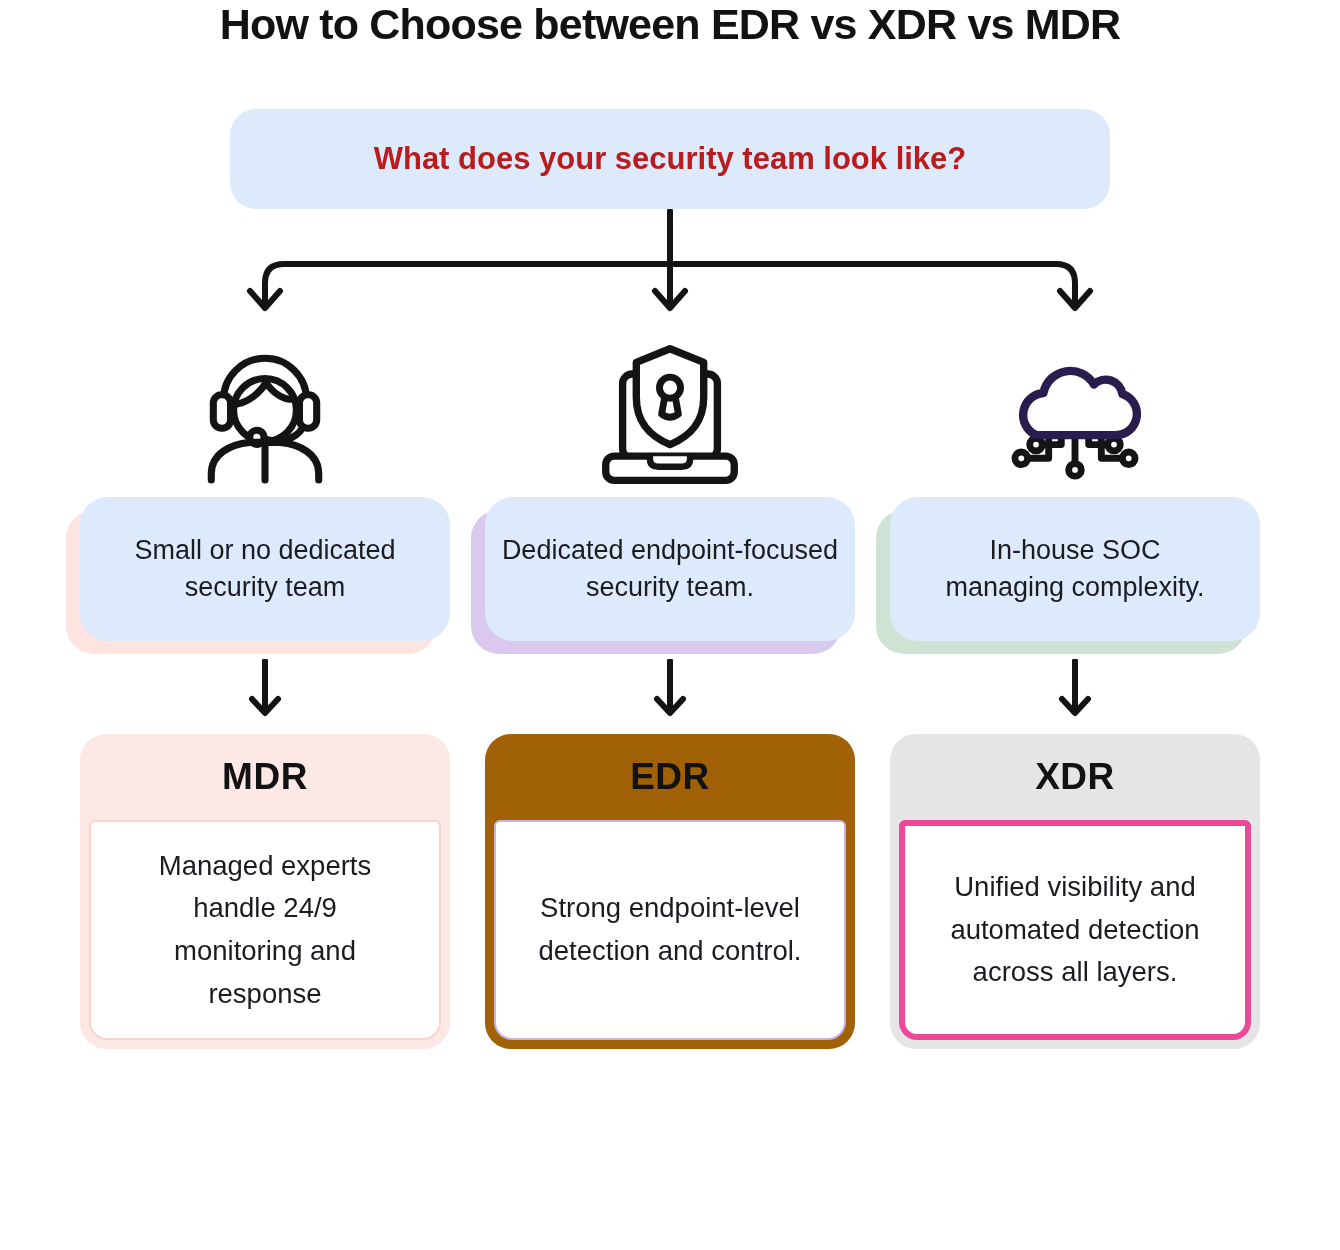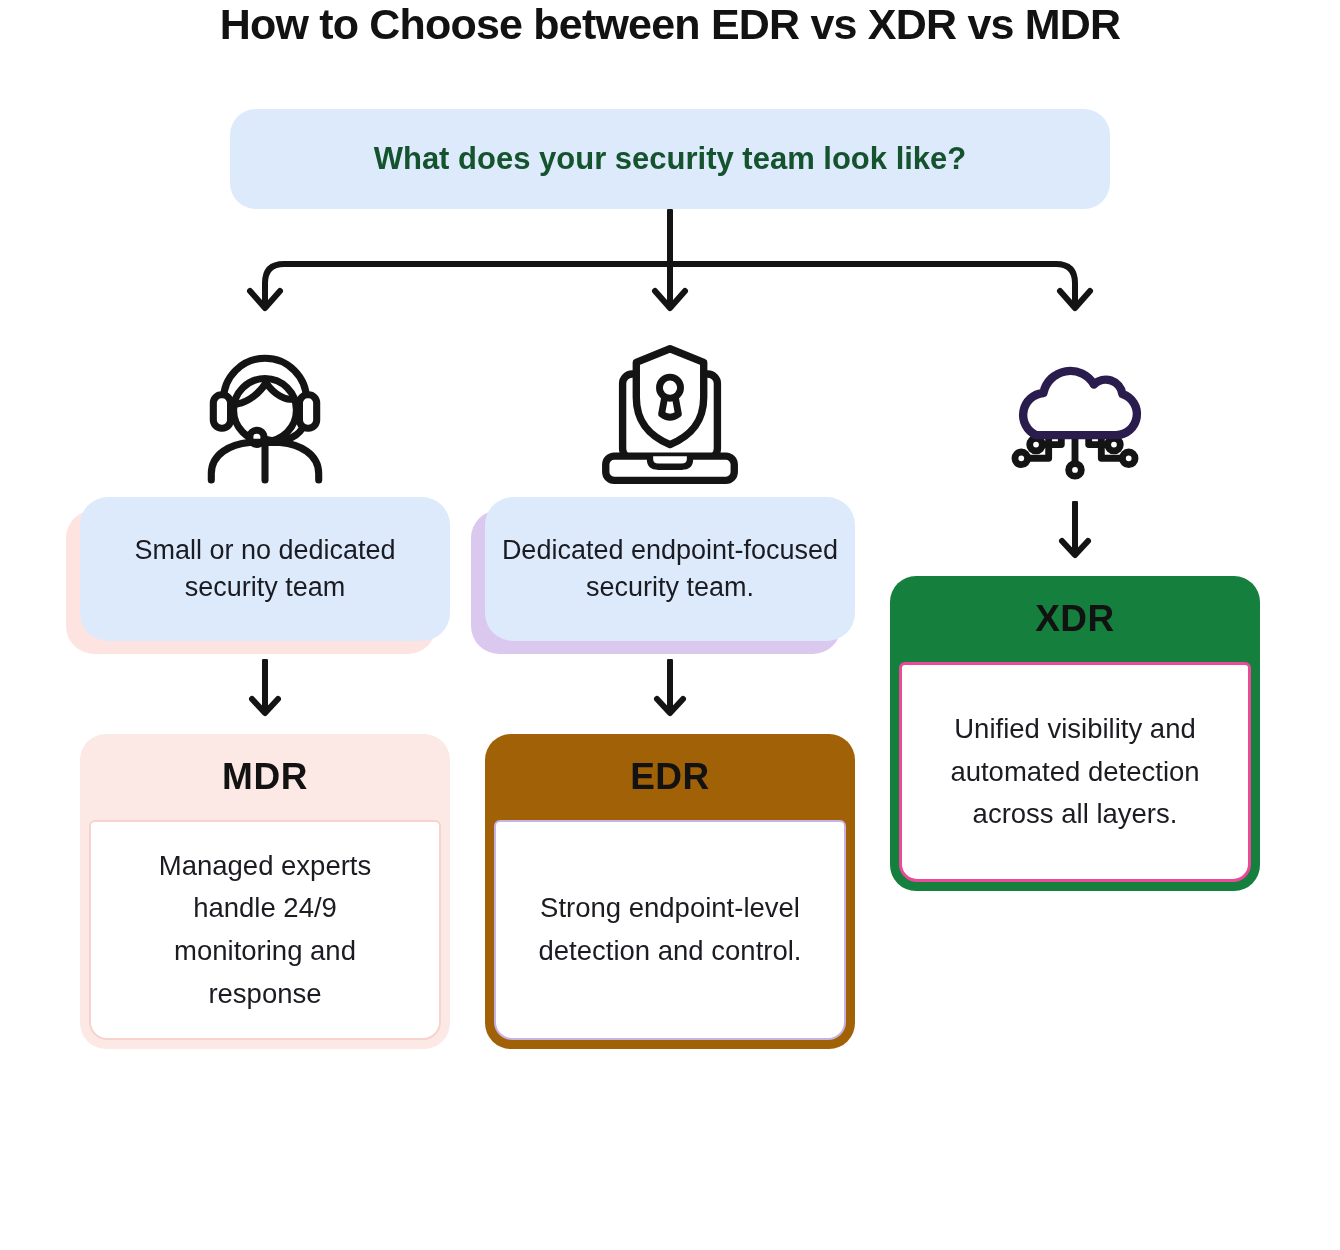--- a/index.html
+++ b/index.html
@@ -28,21 +28,21 @@
     margin: 60px auto 0;
     background: #ddeafc;
     border-radius: 26px;
     display: flex;
     align-items: center;
     justify-content: center;
   }
   .question-label {
     font-size: 31px;
     font-weight: 700;
-    color: #14532d;
+    color: #b91c1c;
   }
   .branch-svg { display: block; width: 1340px; height: 120px; }
   .row {
     display: flex;
     gap: 35px;
     padding: 0 80px;
   }
   .col {
     flex: 1;
     display: flex;
@@ -87,21 +87,21 @@
   .result-card {
     width: 100%;
     height: 315px;
     border-radius: 26px;
     overflow: hidden;
     display: flex;
     flex-direction: column;
   }
   .col-mdr .result-card { background: #fce9e6; }
   .col-edr .result-card { background: #a16207; }
-  .col-xdr .result-card { background: #15803d; }
+  .col-xdr .result-card { background: #e5e5e5; }
   .result-card-header {
     height: 86px;
     flex: 0 0 86px;
     display: flex;
     align-items: center;
     justify-content: center;
   }
   .result-title {
     font-size: 37px;
     font-weight: 700;
@@ -113,21 +113,21 @@
     margin: 0 9px 9px;
     background: #ffffff;
     border-radius: 6px 6px 18px 18px;
     display: flex;
     align-items: center;
     justify-content: center;
     text-align: center;
   }
   .col-mdr .result-body { border: 2px solid #f8d2cc; }
   .col-edr .result-body { border: 2px solid #c6b2e5; }
-  .col-xdr .result-body { border: 3px solid #ec4899; }
+  .col-xdr .result-body { border: 6px solid #ec4899; }
   .result-text {
     font-size: 27.5px;
     line-height: 1.55;
     color: #1b1b22;
   }
   .col-mdr .result-text { max-width: 245px; }
   .col-edr .result-text { max-width: 310px; }
   .col-xdr .result-text { max-width: 310px; }
 </style>
 </head>
@@ -239,20 +239,23 @@
               <circle cx="24" cy="118" r="6" fill="#ffffff"></circle>
               <path d="M88 96 v9 h17"></path>
               <circle cx="112" cy="105" r="6" fill="#ffffff"></circle>
               <path d="M100 96 v22 h19"></path>
               <circle cx="126" cy="118" r="6" fill="#ffffff"></circle>
             </g>
             <path d="M38 96 h76 a20 20 0 0 0 6 -39 a16 16 0 0 0 -27 -9 a26 26 0 0 0 -48 8 a21 21 0 0 0 -7 40 z" stroke="#2a1c4d" stroke-width="8" fill="#ffffff"></path>
           </g>
         </svg>
       </div>
+      <div class="condition-box">
+        <span class="condition-label">In-house SOC managing complexity.</span>
+      </div>
       <div class="mid-arrow">
         <svg width="40" height="70" viewBox="0 0 40 70">
           <g stroke="#141414" stroke-width="6" fill="none" stroke-linecap="round" stroke-linejoin="round">
             <path d="M20 2 V50"></path>
             <path d="M7 40 L20 54 L33 40"></path>
           </g>
         </svg>
       </div>
       <div class="result-card">
         <div class="result-card-header">

